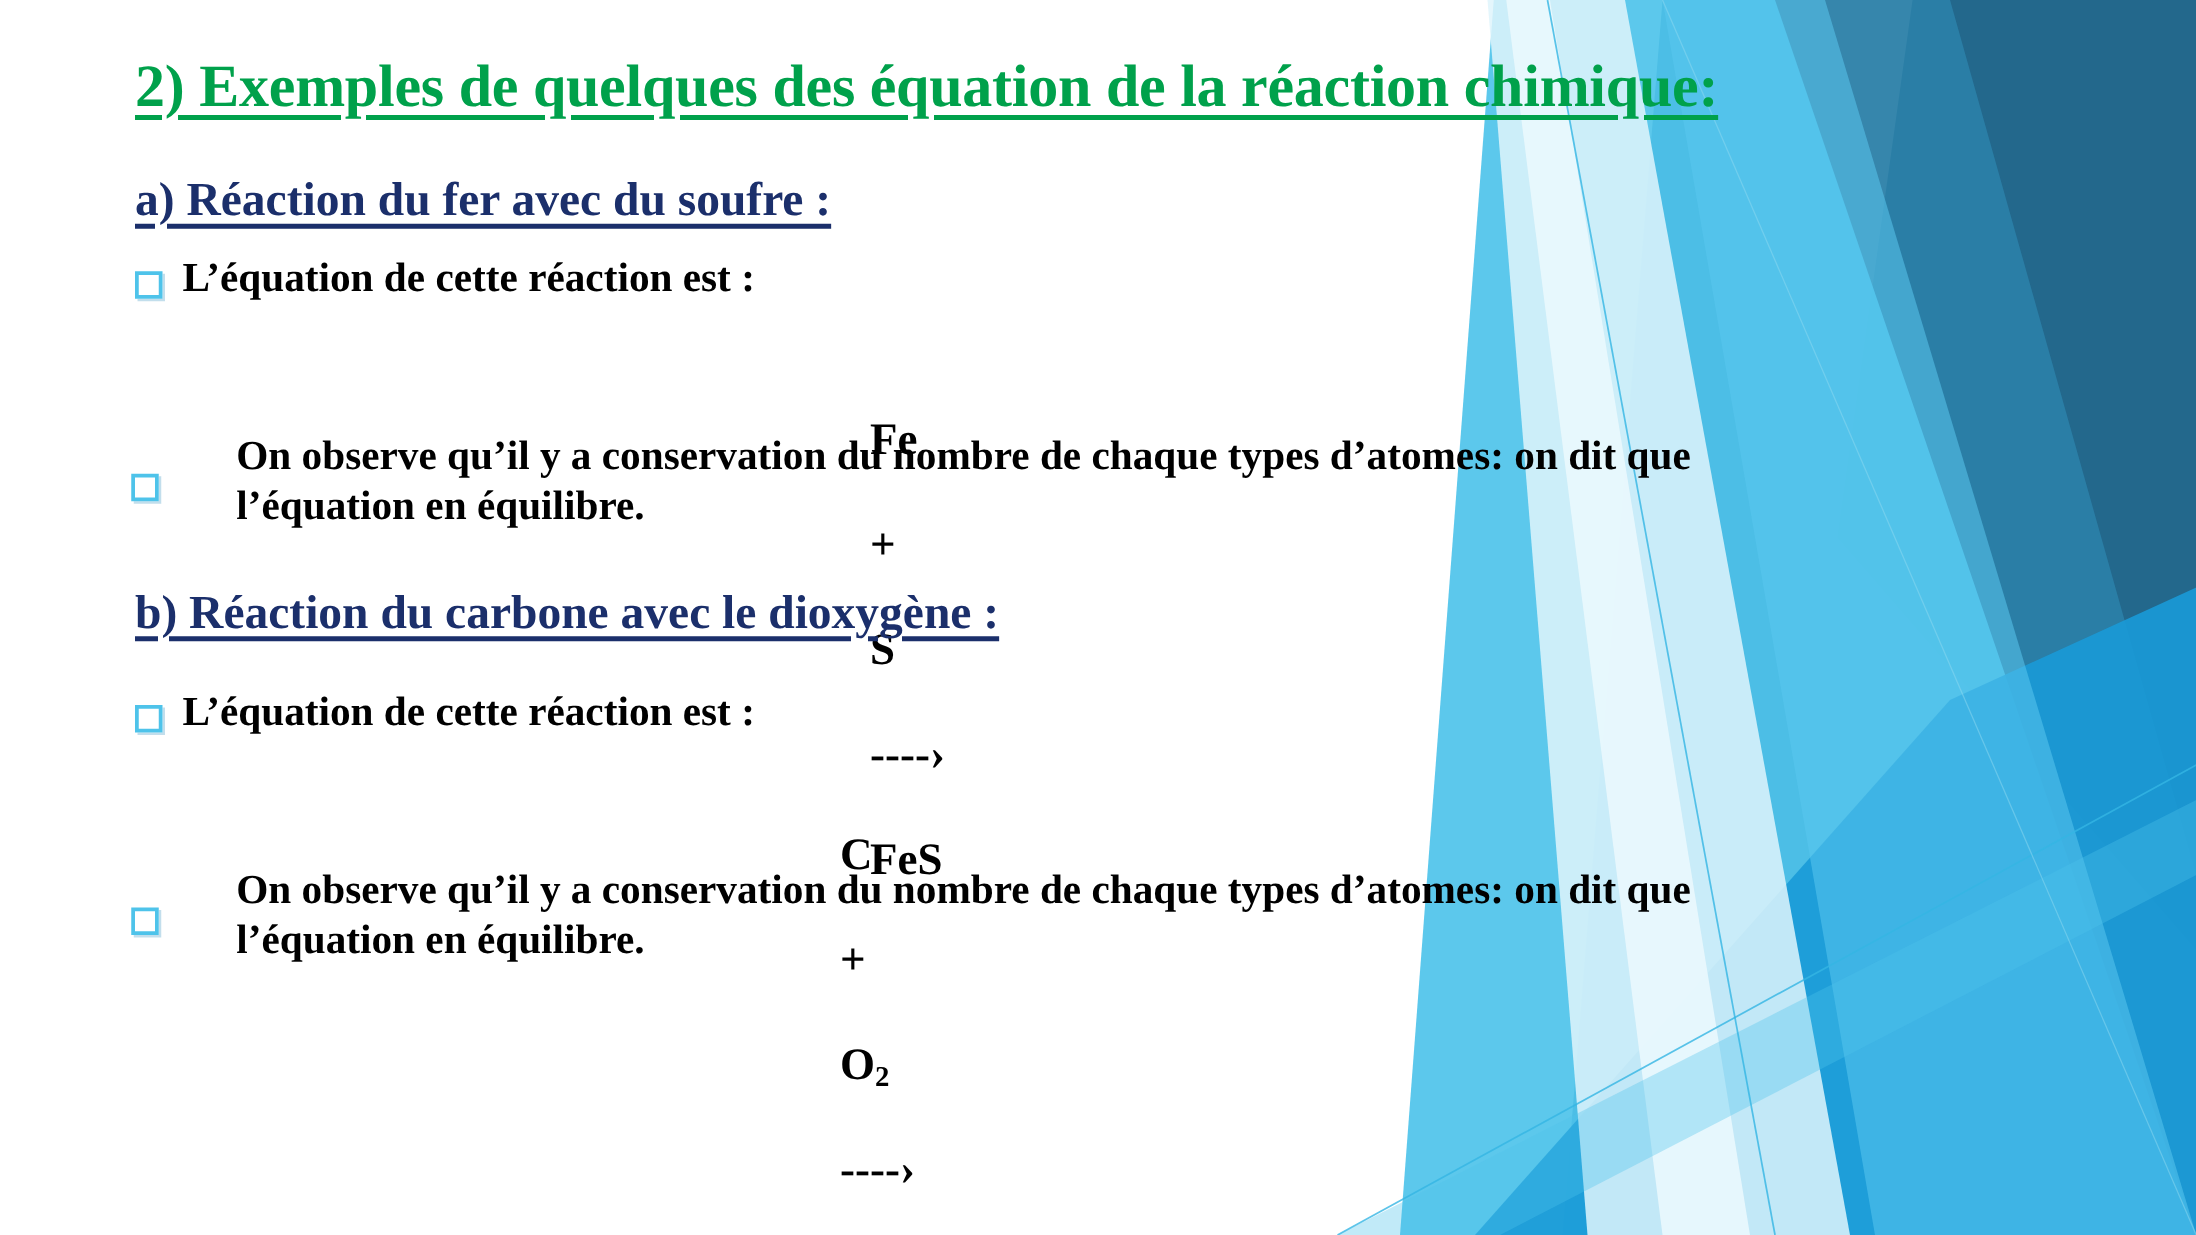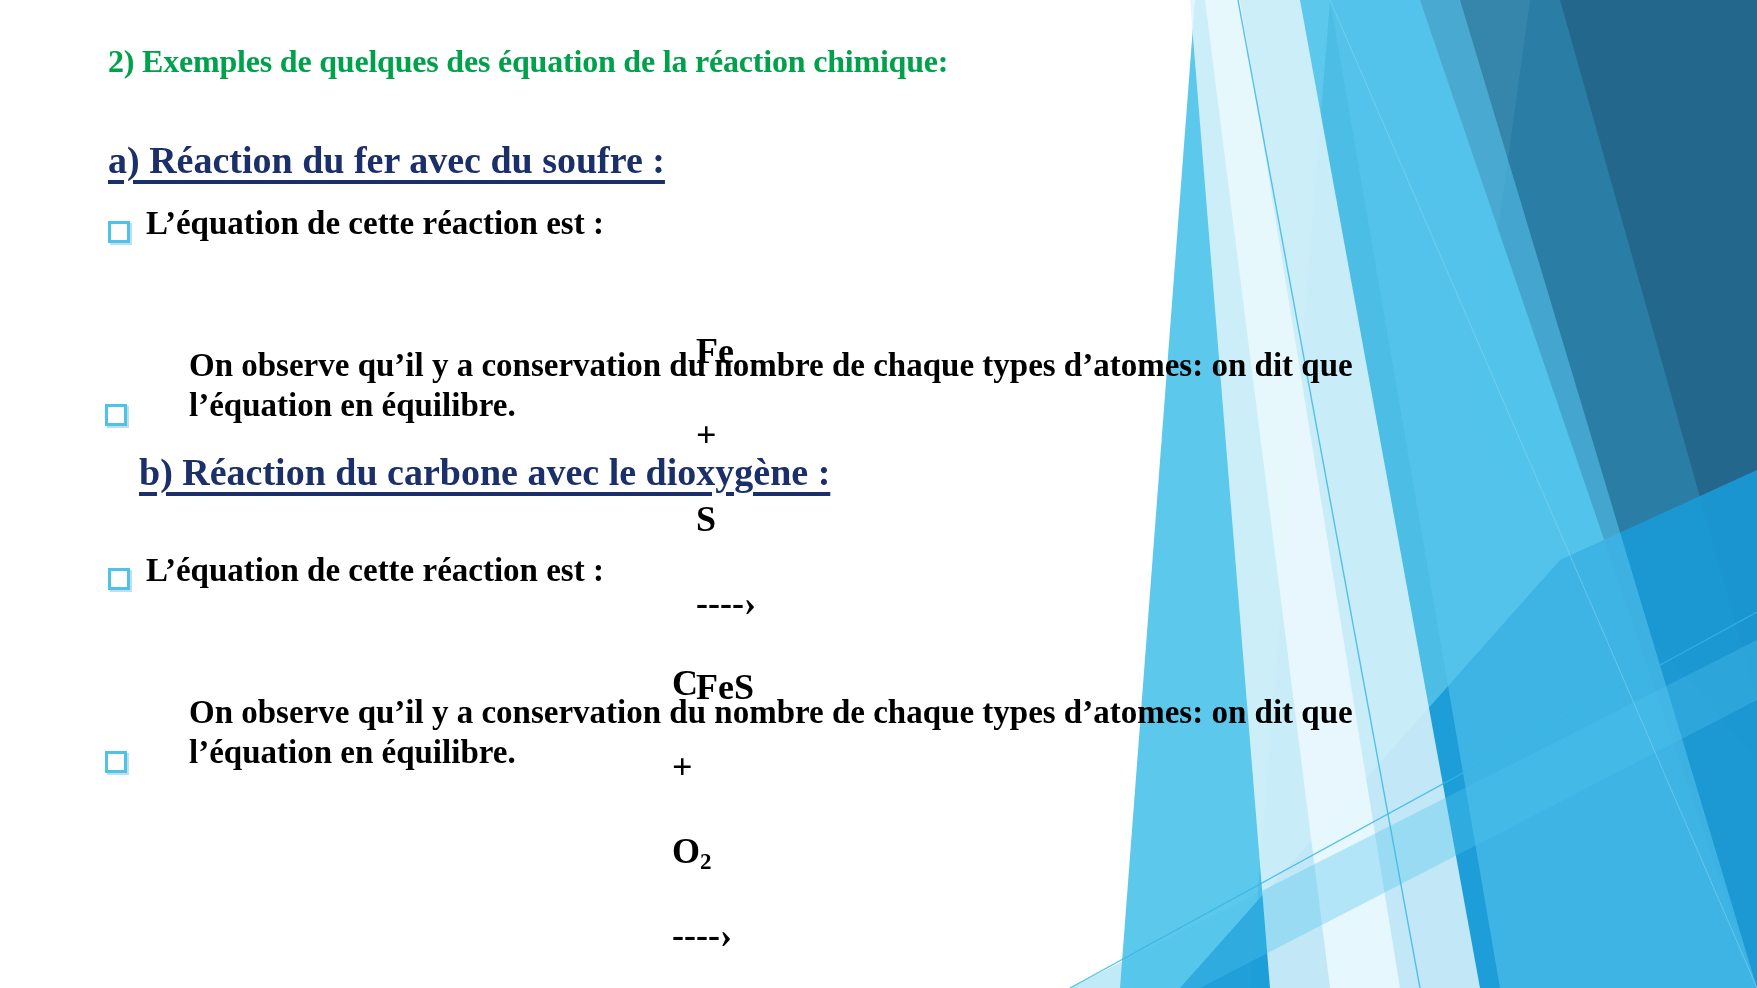--- a/index.html
+++ b/index.html
@@ -37,41 +37,42 @@
   .line {
     position: absolute;
     white-space: nowrap;
     font-weight: bold;
     line-height: 1.1;
   }
 
   #slide-title {
     left: 108px;
     top: 44px;
-    font-size: 32px;
+    font-size: 48px;
     color: #00a14b;
+    text-decoration: underline;
     text-decoration-thickness: 4px;
     text-underline-offset: 7px;
     letter-spacing: -0.2px;
   }
 
   .sub-heading {
     font-size: 38px;
     color: #1b2f6b;
     text-decoration: underline;
     text-decoration-thickness: 4px;
     text-underline-offset: 7px;
   }
   #heading-a { left: 108px; top: 140px; }
-  #heading-b { left: 108px; top: 452px; margin-left: 31px; }
+  #heading-b { left: 108px; top: 470px; }
 
   .bullet-line {
     position: absolute;
     display: flex;
-    align-items: flex-end;
+    align-items: center;
     font-size: 33px;
     font-weight: bold;
     color: #000000;
     line-height: 1.22;
   }
   .bullet-box {
     display: inline-block;
     width: 22px;
     height: 22px;
     border: 3px solid #4ec3ea;

